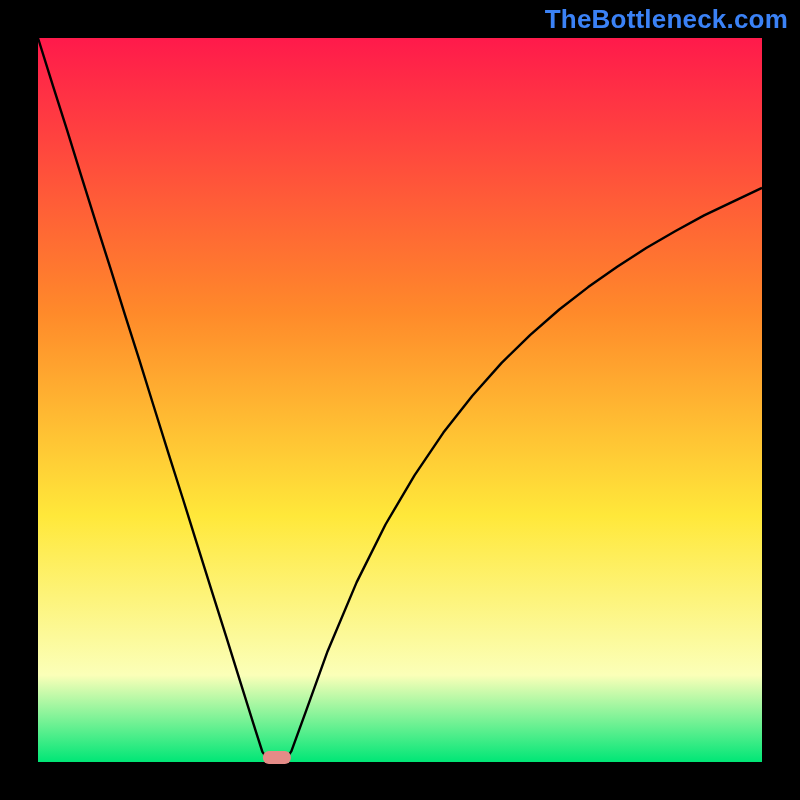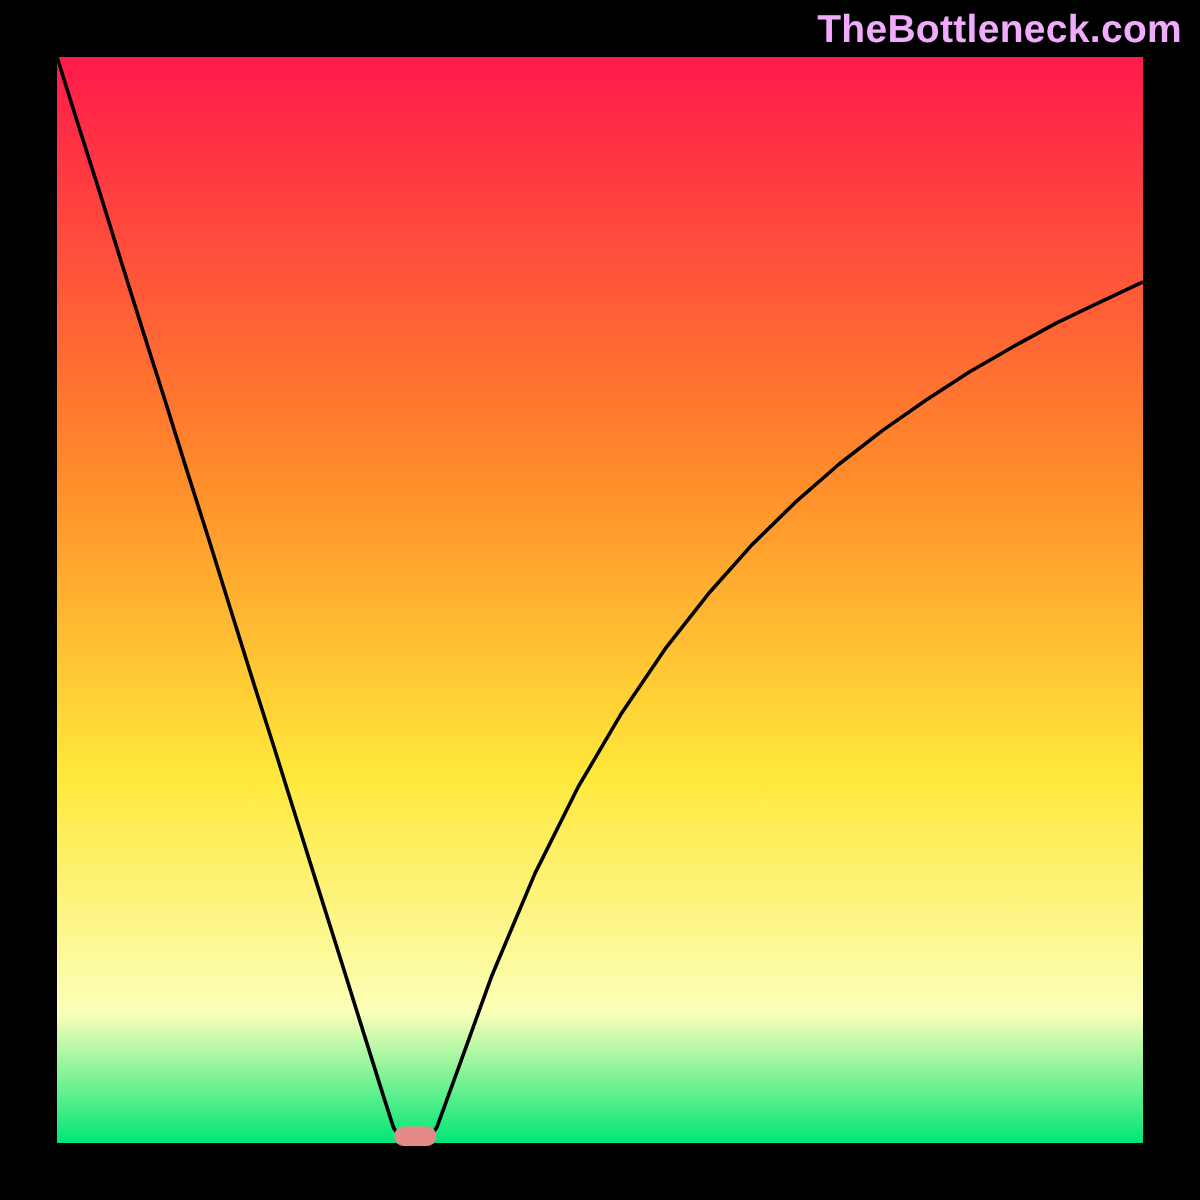--- a/index.html
+++ b/index.html
@@ -16,21 +16,21 @@
     width: 800px;
     height: 800px;
     background: #000;
   }
   .watermark {
     position: absolute;
     top: 4px;
     right: 12px;
     font-size: 26px;
     font-weight: 600;
-    color: #f0abfc;
+    color: #3b82f6;
     letter-spacing: 0.2px;
     user-select: none;
   }
   svg {
     position: absolute;
     top: 0;
     left: 0;
   }
 </style>
 </head>

